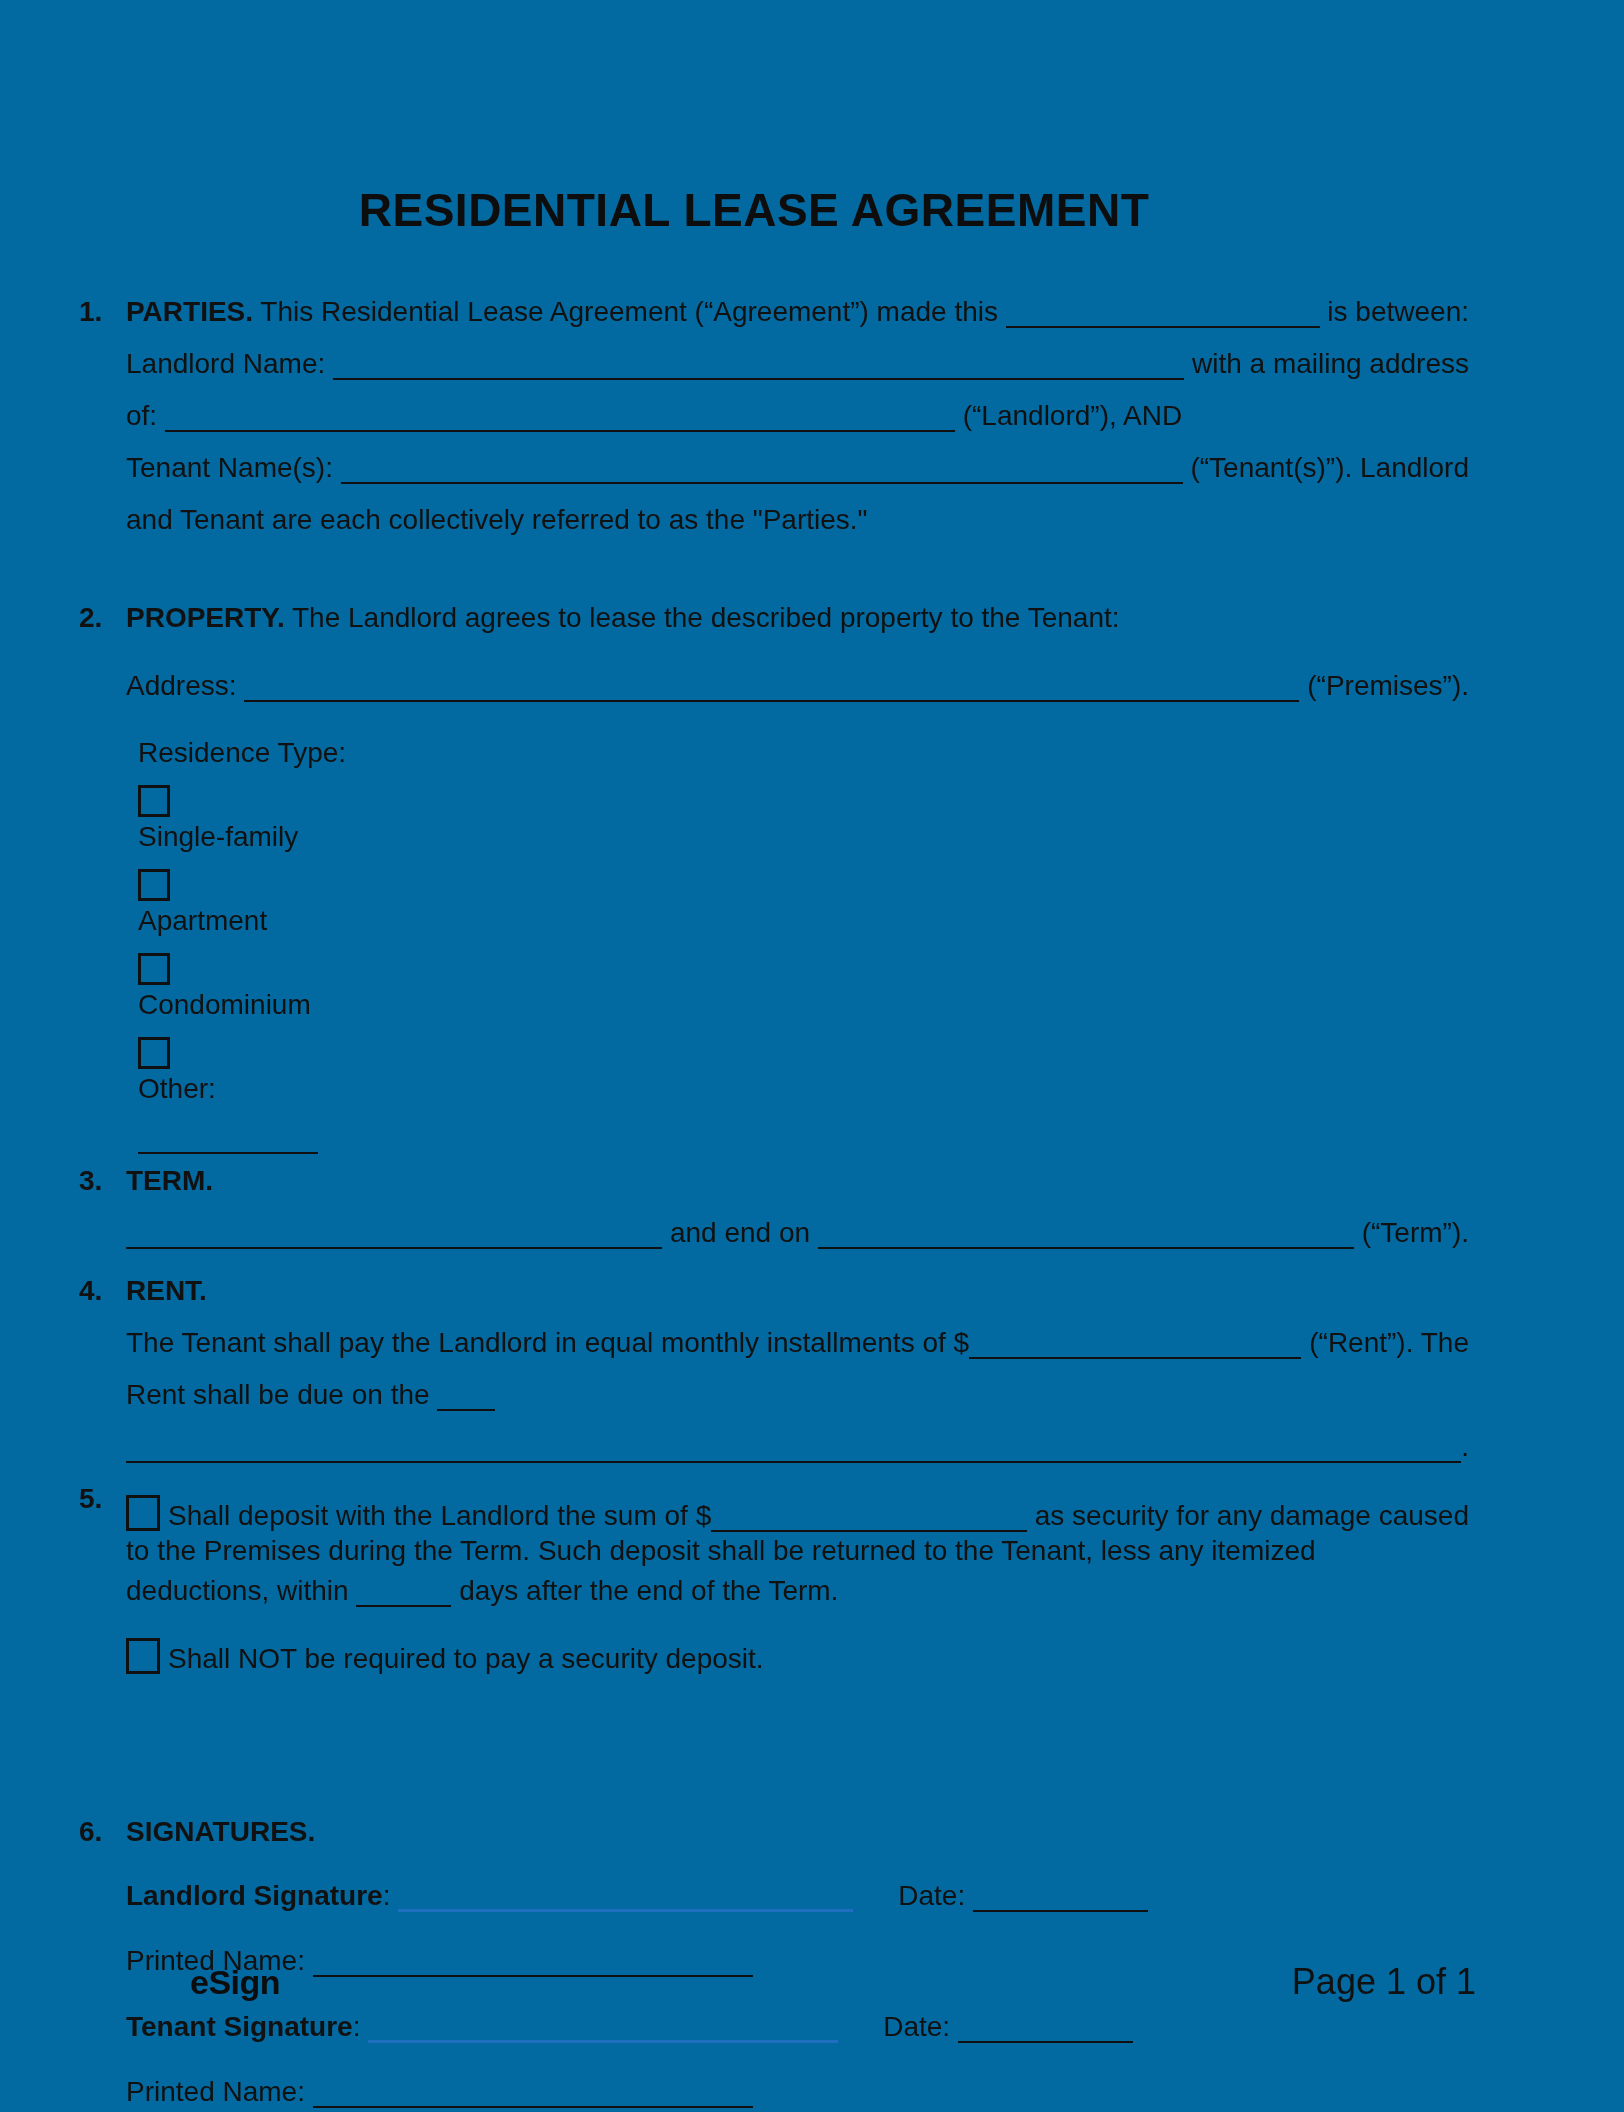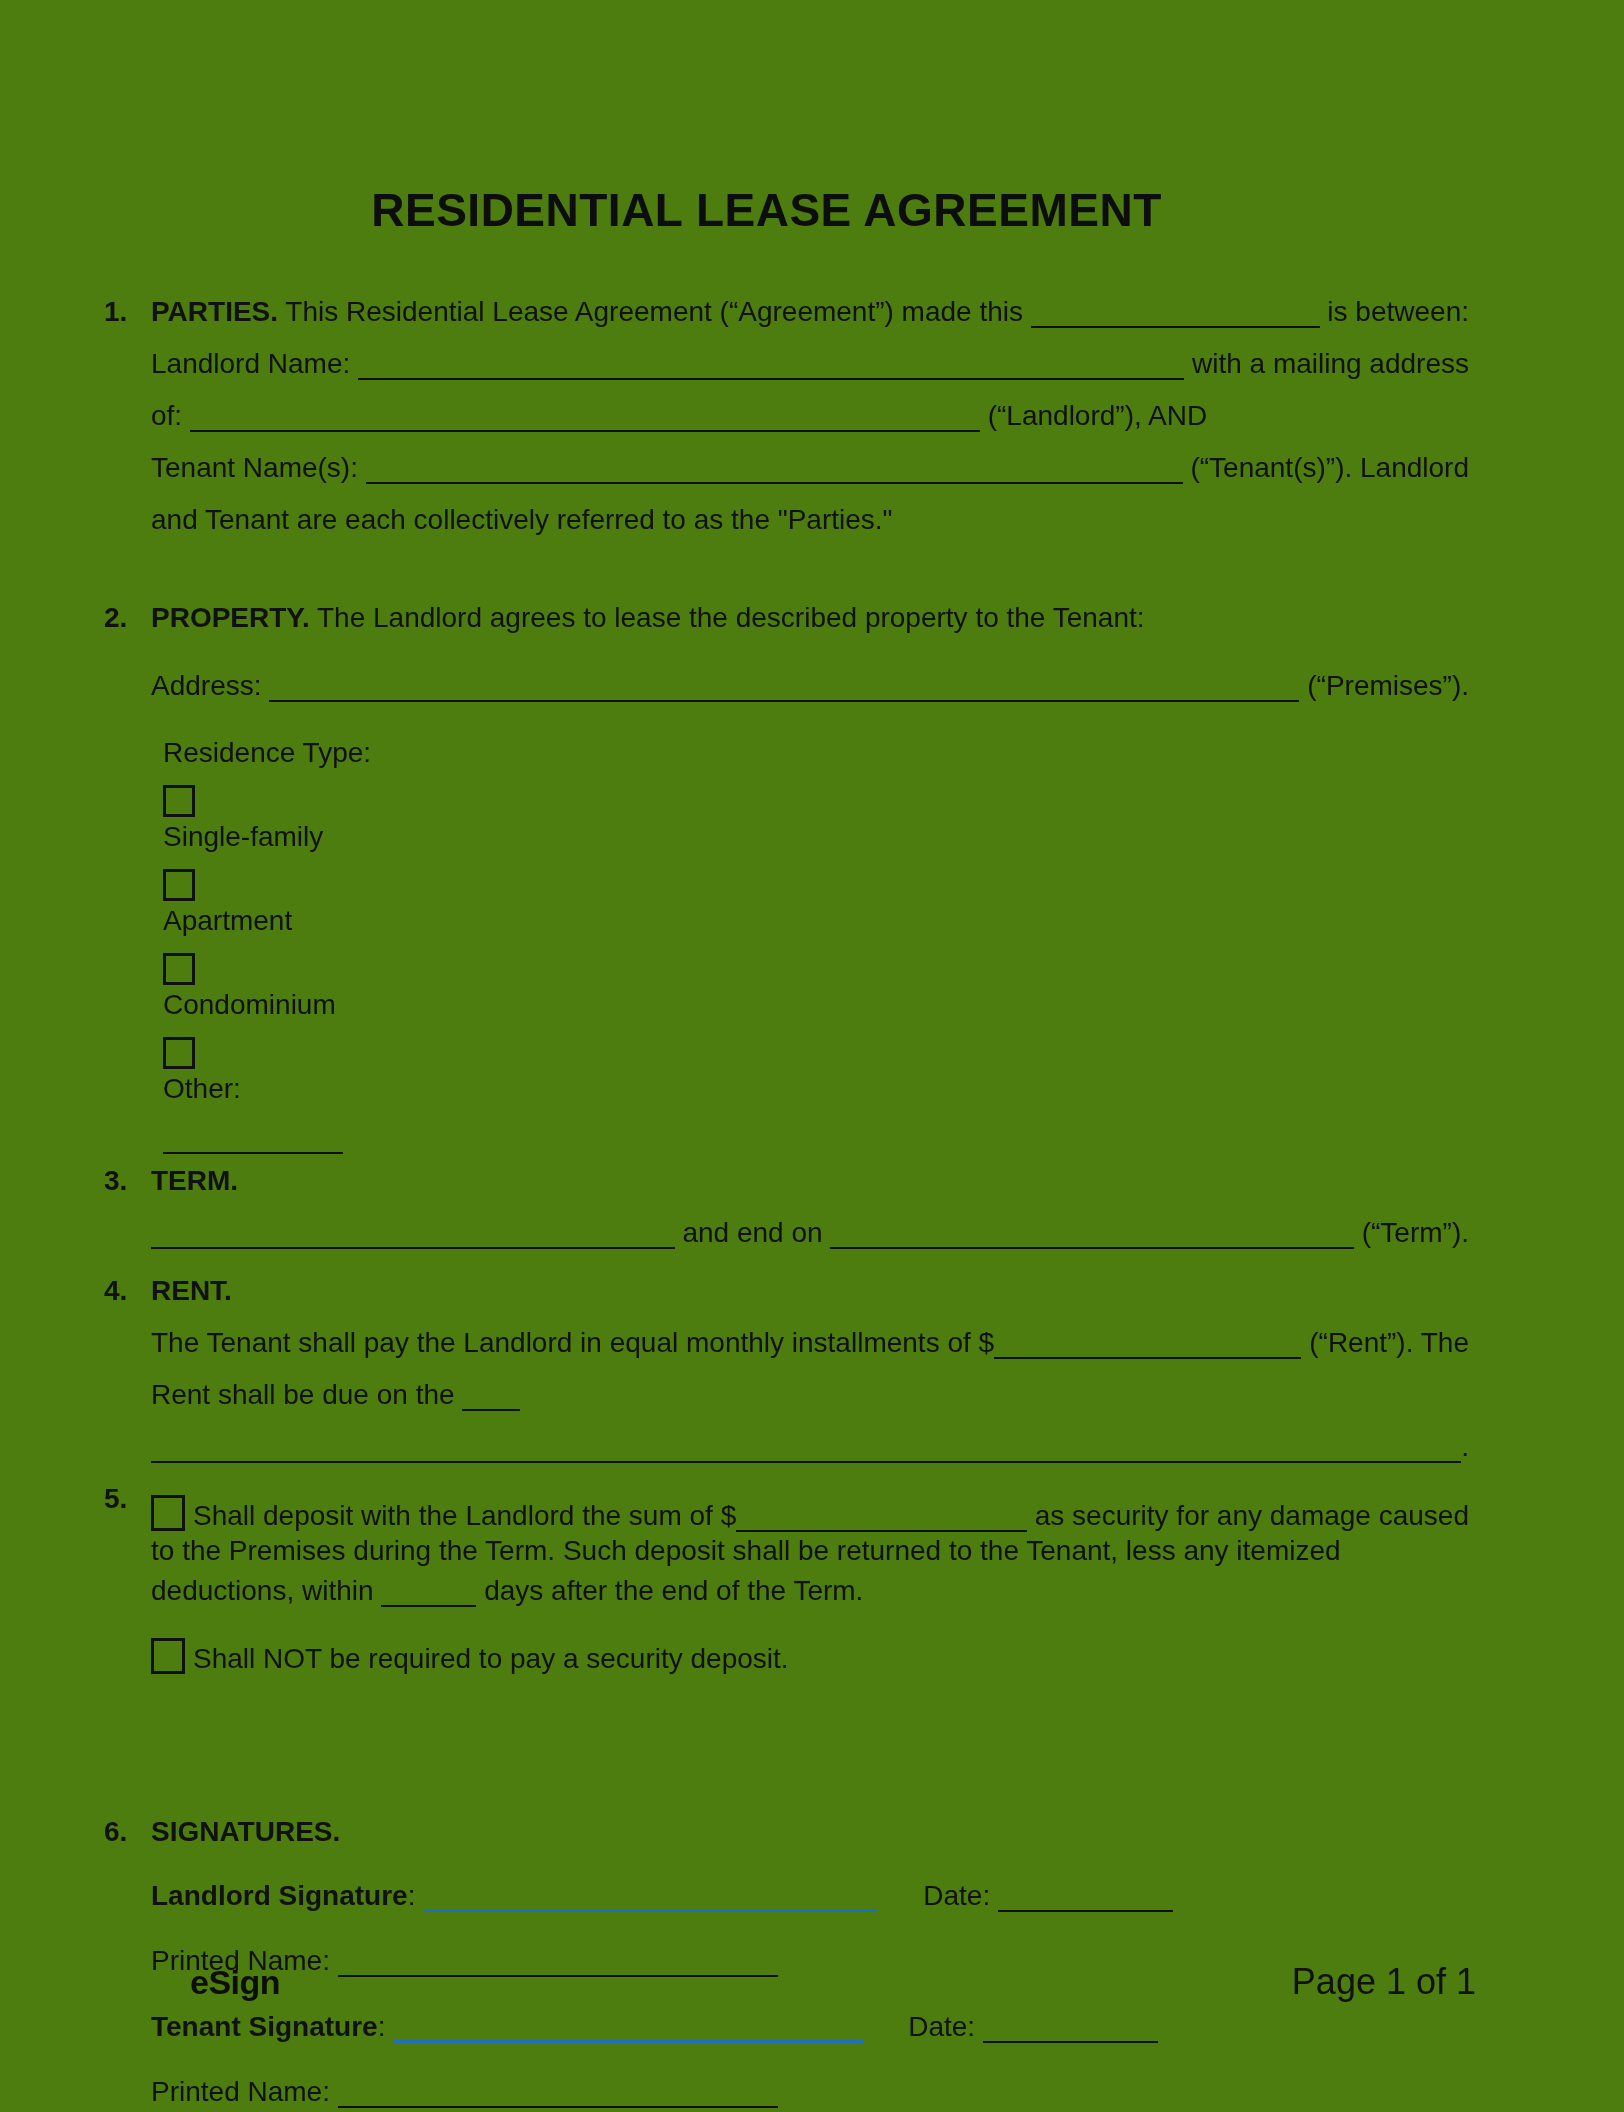--- a/index.html
+++ b/index.html
@@ -1,19 +1,19 @@
 <!DOCTYPE html>
 <html><head>
 <meta charset="utf-8">
 <style>
   html,body{margin:0;padding:0;background:#ffffff;}
   .page{
-    width:1624px;height:2112px;position:relative;background:#4d7c0f;
+    width:1624px;height:2112px;position:relative;background:#0369a1;
     font-family:"Liberation Sans",sans-serif;font-size:28px;line-height:52px;
-    color:#111111;padding:0 155px 0 104px;box-sizing:border-box;overflow:hidden;
+    color:#111111;padding:0 155px 0 79px;box-sizing:border-box;overflow:hidden;
   }
   .title{
     margin:182px 0 0;padding-right:40px;text-align:center;
     font-size:46px;line-height:56px;font-weight:700;letter-spacing:0.5px;color:#0d0d0d;
   }
   .sec{display:flex;}
   .num{width:47px;flex:0 0 auto;font-weight:700;}
   .content{flex:1 1 auto;min-width:0;}
   .line{display:flex;align-items:baseline;line-height:52px;}
   .line.s{line-height:35px;}

